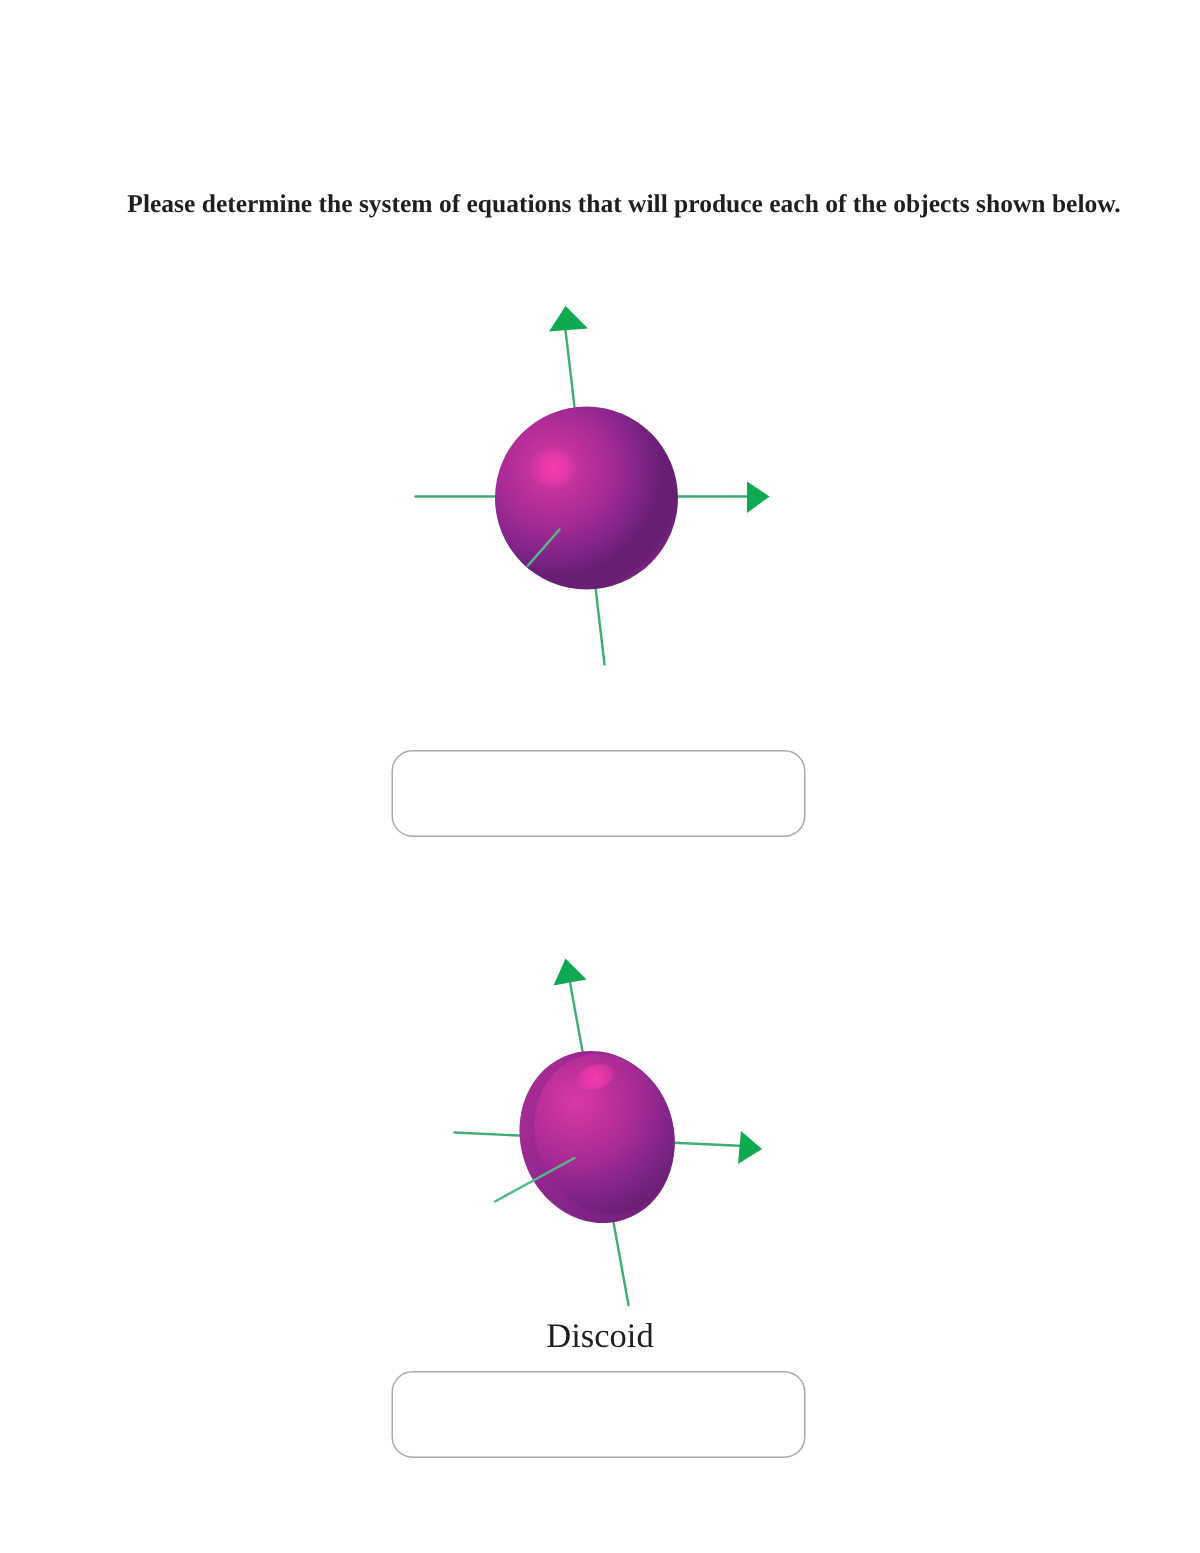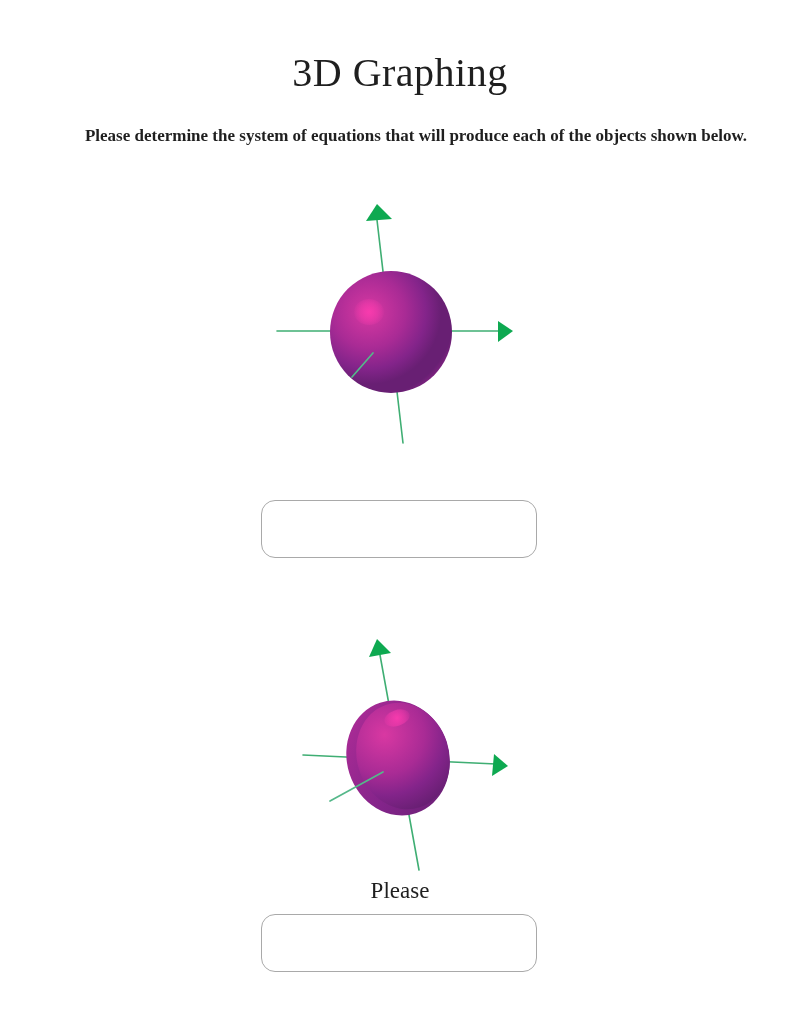--- a/index.html
+++ b/index.html
@@ -33,21 +33,20 @@
   #box2{top:914px;}
   .axis{stroke:var(--axis-line,#3fae73);stroke-width:1.6;fill:none;stroke-linecap:round;}
   .axis-front{stroke:var(--front-axis-line,#55b88a);stroke-width:1.7;fill:none;stroke-linecap:round;}
   .arrow{fill:var(--axis-arrow,#0ea951);stroke:none;}
 </style>
 </head>
 <body>
 
 <div class="page">
 
-  <h1 class="title">3D Graphing</h1>
   <p class="instructions">Please determine the system of equations that will produce each of the objects shown below.</p>
 
   <svg id="fig1" class="figure-svg" viewBox="0 0 250 250">
     <defs>
       <radialGradient id="sphereGrad" gradientUnits="userSpaceOnUse" cx="97" cy="116" r="95">
         <stop offset="0" style="stop-color:var(--surface-bright,#d938a2)"></stop>
         <stop offset="0.38" style="stop-color:var(--surface-mid,#a92b95)"></stop>
         <stop offset="0.60" style="stop-color:var(--surface-deep,#83248a)"></stop>
         <stop offset="0.76" style="stop-color:var(--surface-dark,#681f73)"></stop>
         <stop offset="0.90" style="stop-color:var(--surface-dark,#681f73)"></stop>
@@ -93,16 +92,16 @@
     <line class="axis" x1="108" y1="25" x2="147" y2="240"></line>
     <line class="axis" x1="31" y1="125" x2="224" y2="134"></line>
     <polygon class="arrow" points="105,9 97,27 119,23"></polygon>
     <polygon class="arrow" points="236,136 220,146 222,124"></polygon>
     <ellipse cx="126" cy="128" rx="51" ry="58" transform="rotate(-18 126 128)" fill="url(#discRim)"></ellipse>
     <ellipse cx="131" cy="126" rx="46" ry="54" transform="rotate(-18 131 126)" fill="url(#discGrad)"></ellipse>
     <ellipse cx="125" cy="88" rx="13" ry="8" transform="rotate(-18 125 88)" fill="url(#discSpot)"></ellipse>
     <line class="axis-front" x1="111" y1="142" x2="58" y2="171"></line>
   </svg>
 
-  <div id="label2" class="fig-label">Please</div>
+  <div id="label2" class="fig-label">Discoid</div>
   <div id="box2" class="answer-box"></div>
 
 </div>
 
 </body></html>

